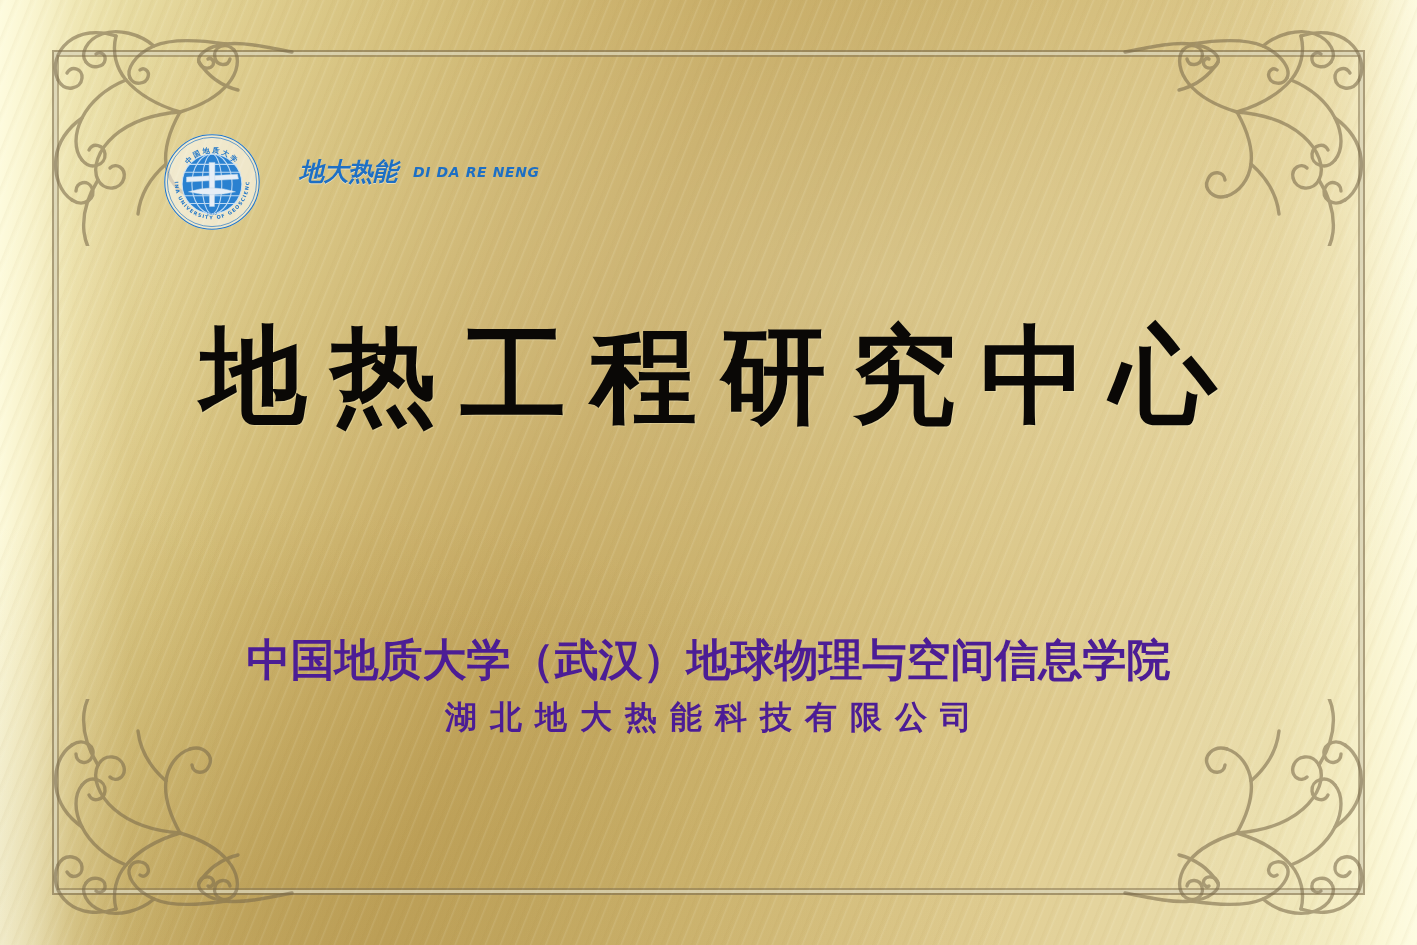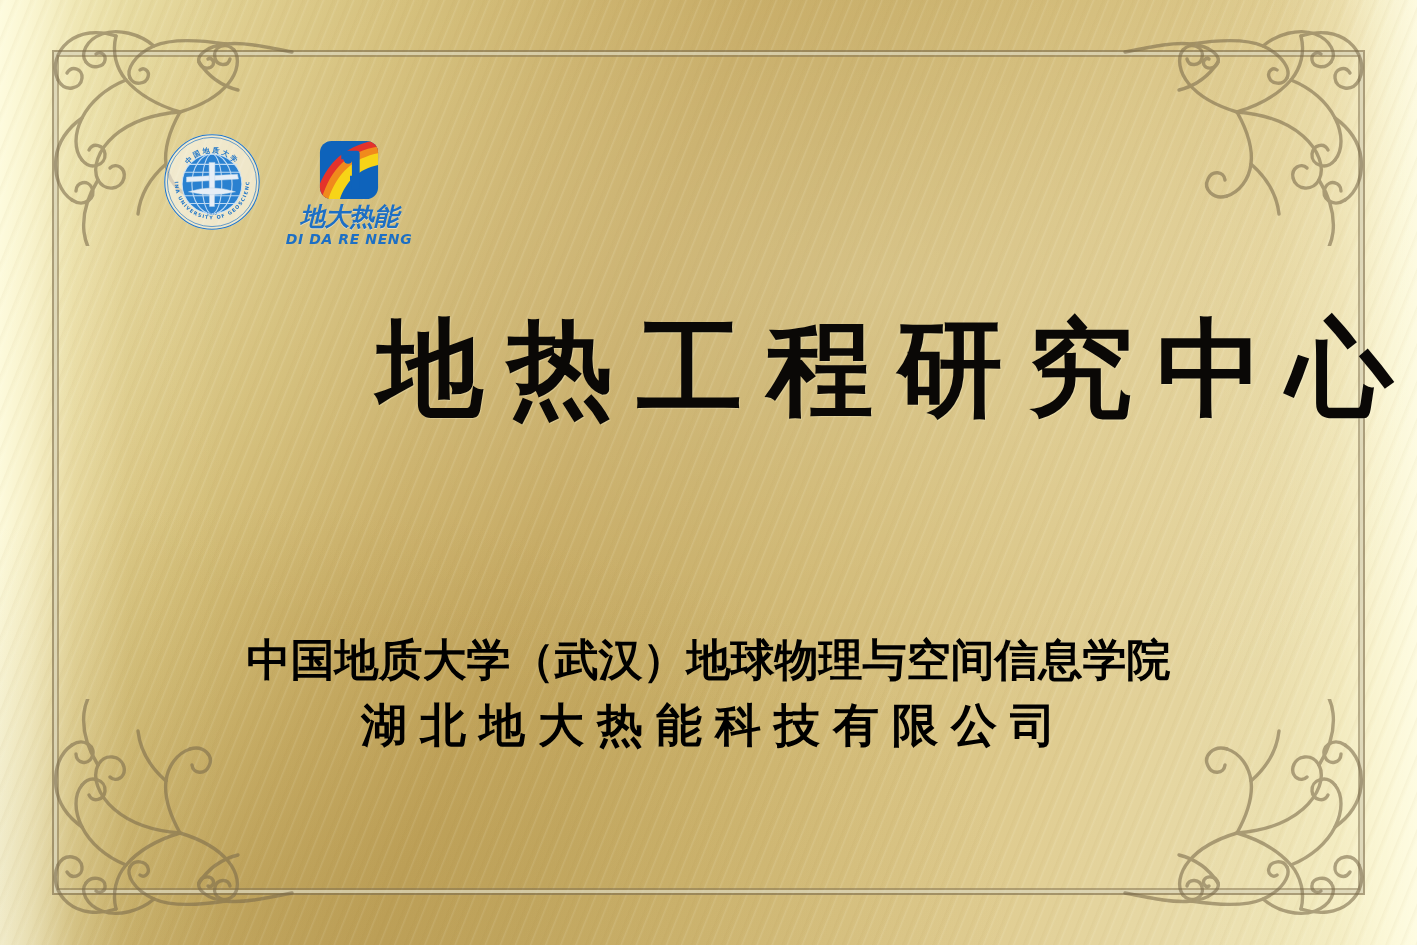--- a/index.html
+++ b/index.html
@@ -92,70 +92,70 @@
   .orn-br{ right:-6px;  bottom:-4px; transform:scale(-1,-1); }
 
   
   .logos{
     position:absolute; left:163px; top:133px;
     display:flex; align-items:flex-start; gap:22px;
   }
   .cug-seal{ width:98px; height:98px; position:relative; }
   .cug-seal svg{ width:100%; height:100%; display:block; }
 
-  .ddrn{ display:flex; flex-direction:column; align-items:center; width:132px;
-         margin-top:6px; }
+  .ddrn{ display:flex; flex-direction:row; align-items:center; width:132px;
+         margin-top:6px;gap:16px; }
   .ddrn-mark{ width:62px; height:62px; }
   .ddrn-mark svg{ width:100%; height:100%; display:block; }
   .ddrn-cn{
     margin-top:3px;
     font-size:25px; line-height:1; font-weight:700; font-style:italic;
     color:#1d6fc4; letter-spacing:-0.5px;
     white-space:nowrap;
     text-shadow:0 1px 0 rgba(255,255,255,.45);
   }
   .ddrn-en{
     margin-top:3px;
     font-size:14px; line-height:1; font-weight:700; font-style:italic;
     color:#1d6fc4; letter-spacing:0.6px; white-space:nowrap;
   }
 
   
   .title{
     position:absolute; left:0; right:0; top:318px;
-    text-align:right;
-    font-family:Liberation Mono, monospace;
+    text-align:center;
+    font-family:Liberation Serif, serif;
     font-weight:700;
     font-size:106px;
     line-height:1.12;
     color:#0a0806;
     letter-spacing:24px;
     text-indent:24px;
     white-space:nowrap;
     text-shadow:1px 1px 0 rgba(255,255,225,0.25);
   }
 
   
   .subs{
     position:absolute; left:0; right:0; top:632px;
     text-align:center;
-    color:#000000;
+    color:#4c1d95;
   }
   .sub-line1{
     font-family:"DejaVu Sans","Liberation Sans",sans-serif;
     font-weight:700;
     font-size:44px; line-height:1.26;
     letter-spacing:0px;
     white-space:nowrap;
   }
   .sub-line2{
     margin-top:10px;
     font-family:"DejaVu Sans","Liberation Sans",sans-serif;
     font-weight:700;
-    font-size:46px; line-height:1.26;
+    font-size:32px; line-height:1.26;
     letter-spacing:13px;
     text-indent:13px;
     white-space:nowrap;
   }
 </style>
 </head>
 <body>
 
 <div class="plaque">
 

